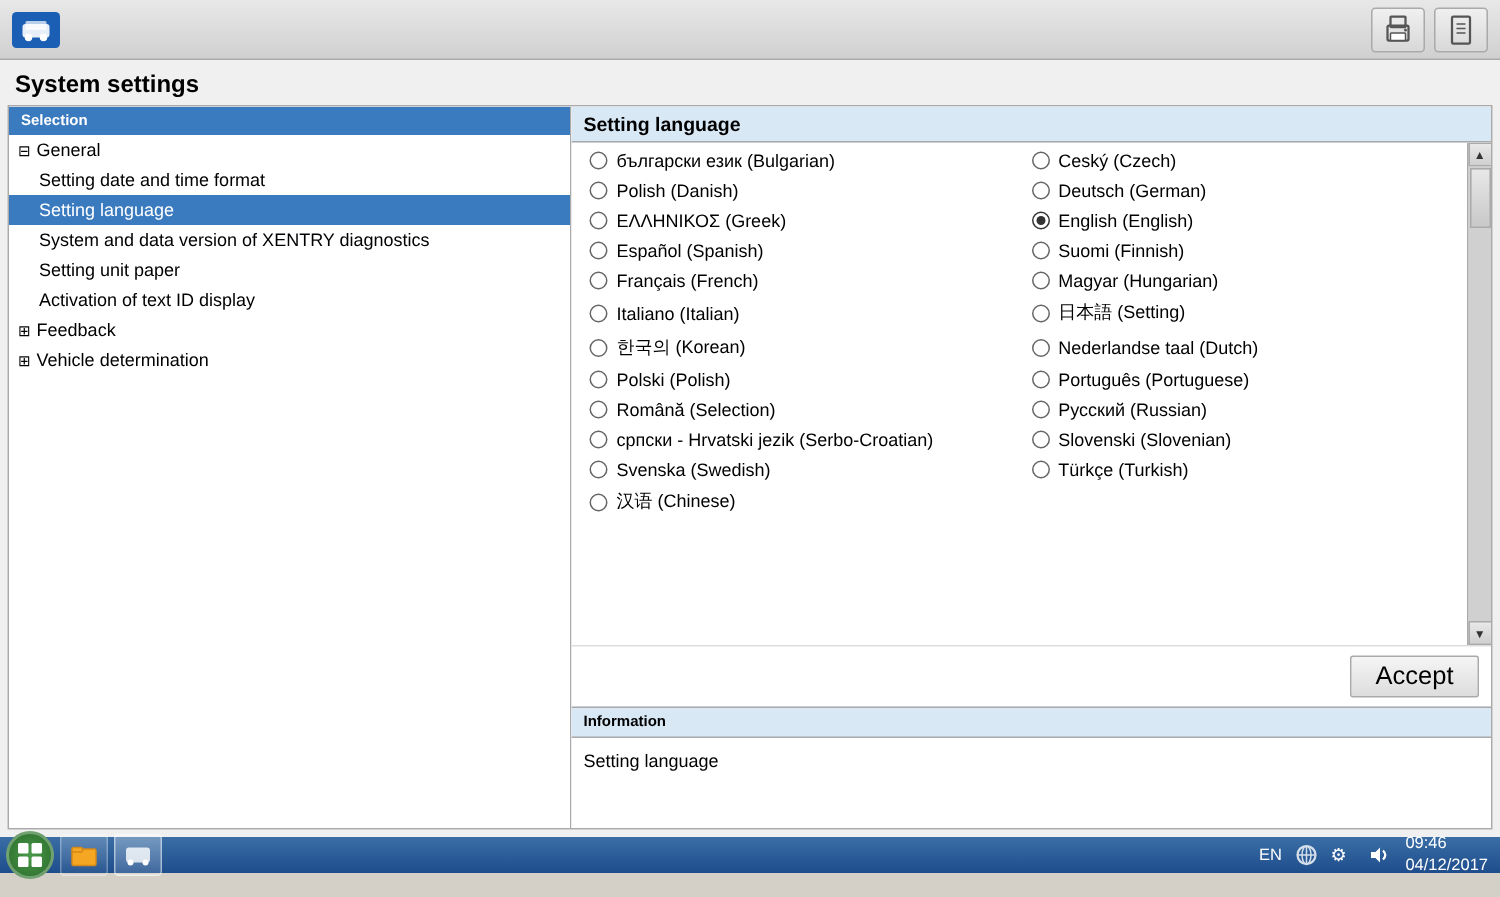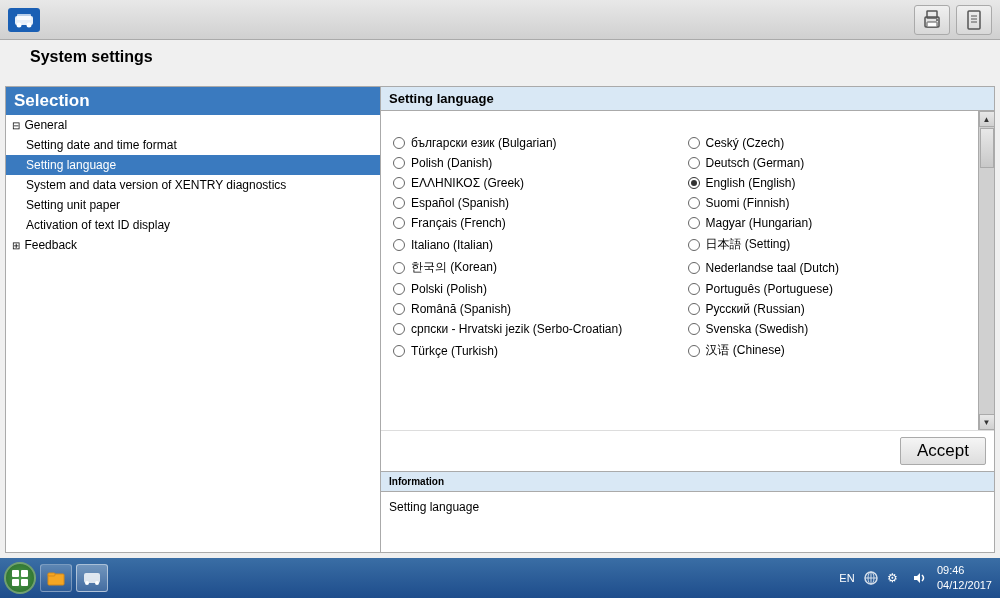--- a/index.html
+++ b/index.html
@@ -36,23 +36,22 @@
     
     #main {
       background: #f0f0f0;
       height: calc(598px - 40px - 40px);
       display: flex;
       flex-direction: column;
     }
     #page-title {
       font-size: 16px;
       font-weight: bold;
-      padding: 8px 10px 20px;
+      padding: 8px 10px 4px;
       color: #000;
-      margin-left: 20px;
     }
     #content-area {
       display: flex;
       flex: 1;
       border: 1px solid #aaa;
       margin: 0 5px 5px;
       background: white;
       overflow: hidden;
     }
 
@@ -62,21 +61,21 @@
       border-right: 1px solid #aaa;
       overflow-y: auto;
       background: white;
       flex-shrink: 0;
     }
     #selection-header {
       background: #3a7abf;
       color: white;
       padding: 4px 8px;
       font-weight: bold;
-      font-size: 17px;
+      font-size: 10px;
     }
     .tree-item {
       padding: 3px 8px;
       cursor: pointer;
       white-space: nowrap;
       font-size: 12px;
     }
     .tree-item.selected { background: #3a7abf; color: white; }
     .tree-item.group {
       font-weight: normal;
@@ -97,21 +96,21 @@
       background: #d9e8f5;
       border-bottom: 1px solid #aaa;
       padding: 4px 8px;
       font-weight: bold;
       font-size: 13px;
       color: #000;
     }
     #language-grid {
       flex: 1;
       overflow-y: auto;
-      padding: 22px 4px;
+      padding: 2px 4px;
       display: grid;
       grid-template-columns: 1fr 1fr;
       gap: 0;
       align-content: start;
     }
     .lang-item {
       display: flex;
       align-items: center;
       padding: 3px 8px;
       font-size: 12px;
@@ -162,21 +161,21 @@
     }
     #info-content {
       padding: 8px 8px;
       font-size: 12px;
       background: white;
       min-height: 60px;
     }
 
     
     #taskbar {
-      height: 40px;
+      height: 24px;
       background: linear-gradient(to bottom, #3a6ea5, #1e4d8c);
       display: flex;
       align-items: center;
       padding: 0 4px;
       gap: 4px;
     }
     #start-btn {
       width: 32px; height: 32px;
       background: radial-gradient(circle, #4a9a4a, #2a6a2a);
       border-radius: 50%;
@@ -288,20 +287,21 @@
     <div id="left-panel">
       <div id="selection-header">Selection</div>
       <div id="tree">
           <div class="tree-item group"><span class="expand-icon">⊟</span>General</div>
           <div class="tree-item child">Setting date and time format</div>
           <div class="tree-item child selected">Setting language</div>
           <div class="tree-item child">System and data version of XENTRY diagnostics</div>
           <div class="tree-item child">Setting unit paper</div>
           <div class="tree-item child">Activation of text ID display</div>
           <div class="tree-item group"><span class="expand-icon">⊞</span>Feedback</div>
+          <div class="tree-item group"><span class="expand-icon">⊞</span>Vehicle determination</div>
         </div>
     </div>
 
     <div id="right-panel">
       <div id="right-header">Setting language</div>
       <div style="flex:1; display:flex; overflow:hidden;">
         <div id="language-grid">
             <div class="lang-item">
               <div class="radio-circle"></div>
               <span>български език (Bulgarian)</span>
@@ -361,29 +361,33 @@
             <div class="lang-item">
               <div class="radio-circle"></div>
               <span>Polski (Polish)</span>
             </div>
             <div class="lang-item">
               <div class="radio-circle"></div>
               <span>Português (Portuguese)</span>
             </div>
             <div class="lang-item">
               <div class="radio-circle"></div>
-              <span>Română (Spanish)</span>
+              <span>Română (Selection)</span>
             </div>
             <div class="lang-item">
               <div class="radio-circle"></div>
               <span>Русский (Russian)</span>
             </div>
             <div class="lang-item">
               <div class="radio-circle"></div>
               <span>српски - Hrvatski jezik (Serbo-Croatian)</span>
+            </div>
+            <div class="lang-item">
+              <div class="radio-circle"></div>
+              <span>Slovenski (Slovenian)</span>
             </div>
             <div class="lang-item">
               <div class="radio-circle"></div>
               <span>Svenska (Swedish)</span>
             </div>
             <div class="lang-item">
               <div class="radio-circle"></div>
               <span>Türkçe (Turkish)</span>
             </div>
             <div class="lang-item">

